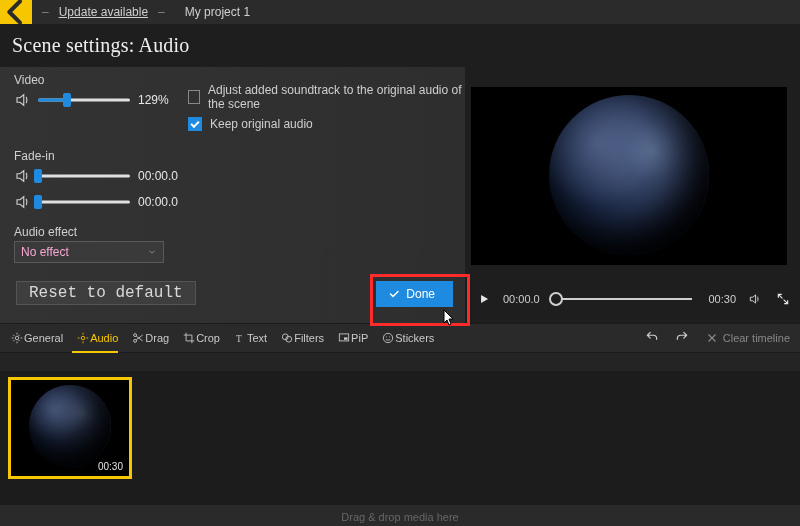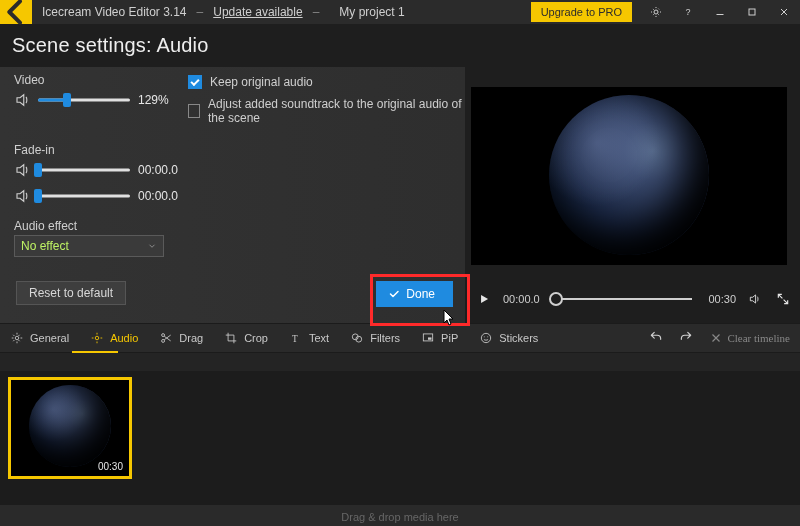--- a/index.html
+++ b/index.html
@@ -63,20 +63,21 @@
   }
   .tb-icon svg { width: 12px; height: 12px; display: block; }
 
   
   .section-title {
     font-size: 20px;
     color: #eeeeee;
     padding: 10px 4px 10px 12px;
     letter-spacing: .2px;
     font-weight: 400;
+    font-family: Liberation Serif, serif;
   }
 
   
   .main {
     display: flex;
     height: 256px;
     position: relative;
   }
   .left-col {
     width: 465px;
@@ -191,38 +192,39 @@
 
   .effect-select {
     width: 150px;
     height: 22px;
     border: 1px solid #5a5a5a;
     background: #3a3a3a;
     display: flex;
     align-items: center;
     padding: 0 6px;
     justify-content: space-between;
-    color: #bef264;
+    color: #f9a8d4;
     font-size: 12px;
     box-sizing: border-box;
   }
   .effect-select svg { width: 10px; height: 10px; }
 
   .reset-btn {
     position: absolute;
     left: 16px;
     bottom: 18px;
     height: 24px;
     padding: 0 12px;
     background: #3e3e3e;
     border: 1px solid #555;
     color: #d8d8d8;
-    font-size: 12px;
-    display: flex;
-    align-items: center;
+    font-size: 16px;
+    display: flex;
+    align-items: center;
+    font-family: Liberation Mono, monospace;
   }
 
   .done-btn {
     position: absolute;
     right: 12px;
     bottom: 16px;
     height: 26px;
     padding: 0 18px 0 12px;
     background: #1f8be0;
     color: #fff;
@@ -321,24 +323,23 @@
     display: flex;
     align-items: center;
     padding-left: 10px;
     position: relative;
     border-top: 1px solid #1b1b1b;
     border-bottom: 1px solid #1b1b1b;
   }
   .tab {
     display: flex;
     align-items: center;
-    gap: 6px;
     color: #c9c9c9;
     font-size: 11px;
-    margin-right: 21px;
+    margin-right: 13px;
     justify-content: space-between;
   }
   .tab svg { width: 14px; height: 14px; }
   .tab.active { color: #f6c700; }
   .tab.active::after {
     content: "";
     position: absolute;
     bottom: -1px;
     height: 2px;
     width: 46px;
@@ -355,21 +356,20 @@
     gap: 14px;
   }
   .tt-right .ic { width: 16px; height: 16px; color: #cfcfcf; }
   .tt-right svg { width: 14px; height: 14px; }
   .clear-tl {
     display: flex;
     align-items: center;
     gap: 4px;
     color: #888;
     font-size: 11px;
-    font-family: Liberation Serif, serif;
   }
 
   
   .timeline-strip {
     height: 18px;
     background: #242424;
   }
   .timeline {
     height: 134px;
     background: #1c1c1c;
@@ -419,54 +419,25 @@
 </style>
 </head>
 <body>
 
 <div class="titlebar">
   <div class="back-btn">
     <svg viewBox="0 0 24 24">
       <path d="M15 4l-8 8 8 8" stroke="#2b2b2b" stroke-width="3" fill="none" stroke-linecap="round" stroke-linejoin="round"></path>
     </svg>
   </div>
-  <span class="tb-text">Icecream Video Editor 3.14</span>
   <span class="tb-sep">–</span>
   <span class="tb-link">Update available</span>
   <span class="tb-sep">–</span>
   <span class="tb-text">My project 1</span>
 
-  <div class="tb-right">
-    <button class="upgrade-btn">Upgrade to PRO</button>
-    <div class="tb-icon">
-      <svg viewBox="0 0 24 24">
-          <path fill="none" stroke="#cfcfcf" stroke-width="2" d="M12 8a4 4 0 100 8 4 4 0 000-8zM12 2v2m0 16v2m8-10h2M2 12h2m12.7-6.7l1.4 1.4M5.9 18.1l1.4-1.4m0-9.4L5.9 5.9m12.2 12.2l-1.4-1.4"></path>
-        </svg>
-    </div>
-    <div class="tb-icon">
-      <svg viewBox="0 0 24 24">
-          <text x="7" y="18" font-size="18" fill="#cfcfcf">?</text>
-        </svg>
-    </div>
-    <div class="tb-icon">
-      <svg viewBox="0 0 24 24">
-          <line x1="5" y1="17" x2="19" y2="17" stroke="#cfcfcf" stroke-width="2"></line>
-        </svg>
-    </div>
-    <div class="tb-icon">
-      <svg viewBox="0 0 24 24">
-          <rect x="6" y="6" width="12" height="12" fill="none" stroke="#cfcfcf" stroke-width="2"></rect>
-        </svg>
-    </div>
-    <div class="tb-icon">
-      <svg viewBox="0 0 24 24">
-          <path d="M6 6l12 12M18 6L6 18" stroke="#cfcfcf" stroke-width="2"></path>
-        </svg>
-    </div>
-  </div>
 </div>
 
 <div class="section-title">Scene settings: Audio</div>
 
 <div class="main">
 
   <div class="left-col">
 
     <div class="top-settings">
 
@@ -482,27 +453,27 @@
           <div class="slider">
             <div class="track"></div>
             <div class="fill" style="width:32%"></div>
             <div class="thumb" style="left:32%"></div>
           </div>
           <span class="slider-val">129%</span>
         </div>
       </div>
 
       <div class="checks-block">
+        <div class="checkbox-row" style="margin-top:8px;">
+          <div class="cb"></div>
+          <span class="check-text">Adjust added soundtrack to the original audio of the scene</span>
+        </div>
         <div class="checkbox-row">
           <div class="cb checked"></div>
           <span class="check-text">Keep original audio</span>
-        </div>
-        <div class="checkbox-row" style="margin-top:8px;">
-          <div class="cb"></div>
-          <span class="check-text">Adjust added soundtrack to the original audio of the scene</span>
         </div>
       </div>
     </div>
 
     <div class="label" style="margin-top:12px">Fade-in</div>
     <div class="row">
       <span class="spk-icon">
         <svg viewBox="0 0 24 24">
             <path d="M4 9v6h4l5 4V5L8 9H4z" fill="none" stroke="#cfcfcf" stroke-width="1.5"></path>
             <path d="M16 8c1.5 1.5 1.5 6.5 0 8" fill="none" stroke="#cfcfcf" stroke-width="1.5"></path>

